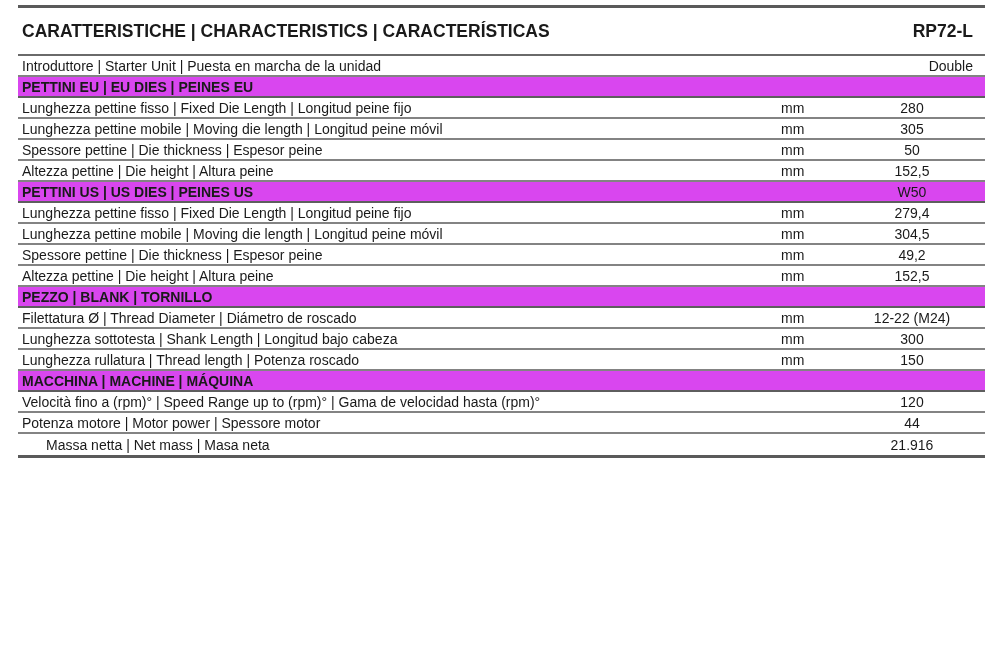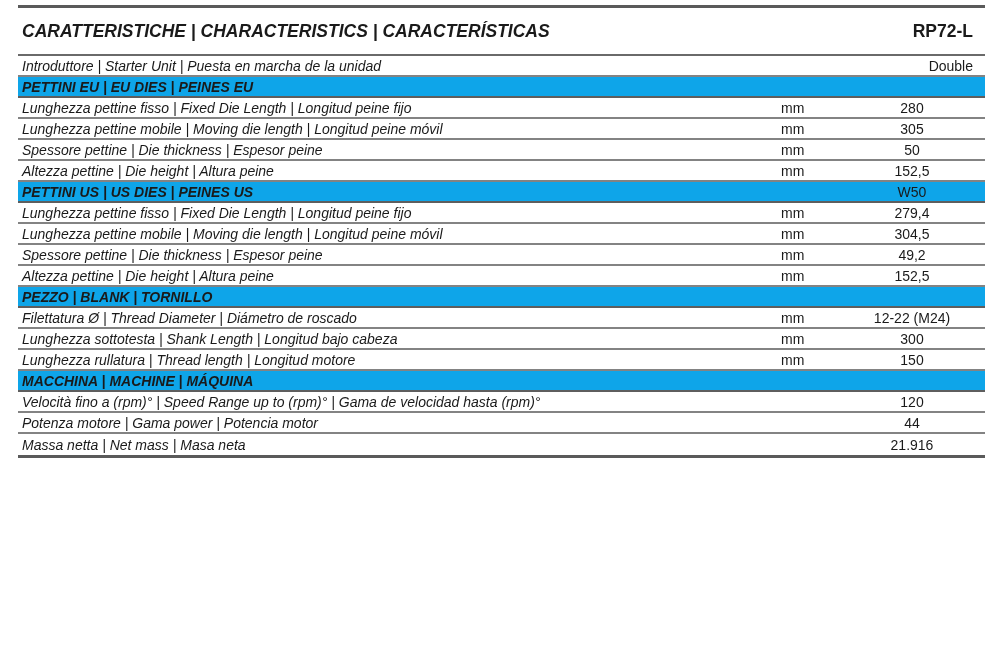--- a/index.html
+++ b/index.html
@@ -27,31 +27,30 @@
     font-size: 14px;
     background: #ffffff;
   }
   .row.header-row {
     height: 48px;
     border-bottom: 2px solid #6a6a6a;
     font-weight: bold;
     font-size: 17.5px;
   }
   .row.section-row {
-    background: #0ea5e9;
+    background: #d946ef;
     border-bottom: 2px solid #5e5e5e;
   }
   .row.section-row .label { font-weight: bold; }
-  .rows-container .row:last-child { border-bottom: none; }
+  .rows-container .row:last-child { border-bottom: none; margin-left: 24px; }
   .label {
     flex: 1;
     padding-left: 4px;
     white-space: nowrap;
     overflow: hidden;
-    font-style: italic;
   }
   .unit  { width: 70px;  text-align: left; flex: none; }
   .value { width: 122px; text-align: center; flex: none; }
   .merged { width: 192px; text-align: right; flex: none; }
 </style>
 </head>
 <body>
 
 <div class="page">
   <div class="spec-table">
@@ -123,36 +122,36 @@
           <div class="label">Filettatura Ø | Thread Diameter | Diámetro de roscado</div>
           <div class="unit">mm</div>
           <div class="value">12-22 (M24)</div>
         </div>
         <div class="row">
           <div class="label">Lunghezza sottotesta | Shank Length | Longitud bajo cabeza</div>
           <div class="unit">mm</div>
           <div class="value">300</div>
         </div>
         <div class="row">
-          <div class="label">Lunghezza rullatura | Thread length | Longitud motore</div>
+          <div class="label">Lunghezza rullatura | Thread length | Potenza roscado</div>
           <div class="unit">mm</div>
           <div class="value">150</div>
         </div>
         <div class="row section-row">
           <div class="label">MACCHINA | MACHINE | MÁQUINA</div>
           <div class="unit"></div>
           <div class="value"></div>
         </div>
         <div class="row">
           <div class="label">Velocità fino a (rpm)° | Speed Range up to (rpm)° | Gama de velocidad hasta (rpm)°</div>
           <div class="unit"></div>
           <div class="value">120</div>
         </div>
         <div class="row">
-          <div class="label">Potenza motore | Gama power | Potencia motor</div>
+          <div class="label">Potenza motore | Motor power | Spessore motor</div>
           <div class="unit"></div>
           <div class="value">44</div>
         </div>
         <div class="row">
           <div class="label">Massa netta | Net mass | Masa neta</div>
           <div class="unit"></div>
           <div class="value">21.916</div>
         </div>
       </div>
   </div>

